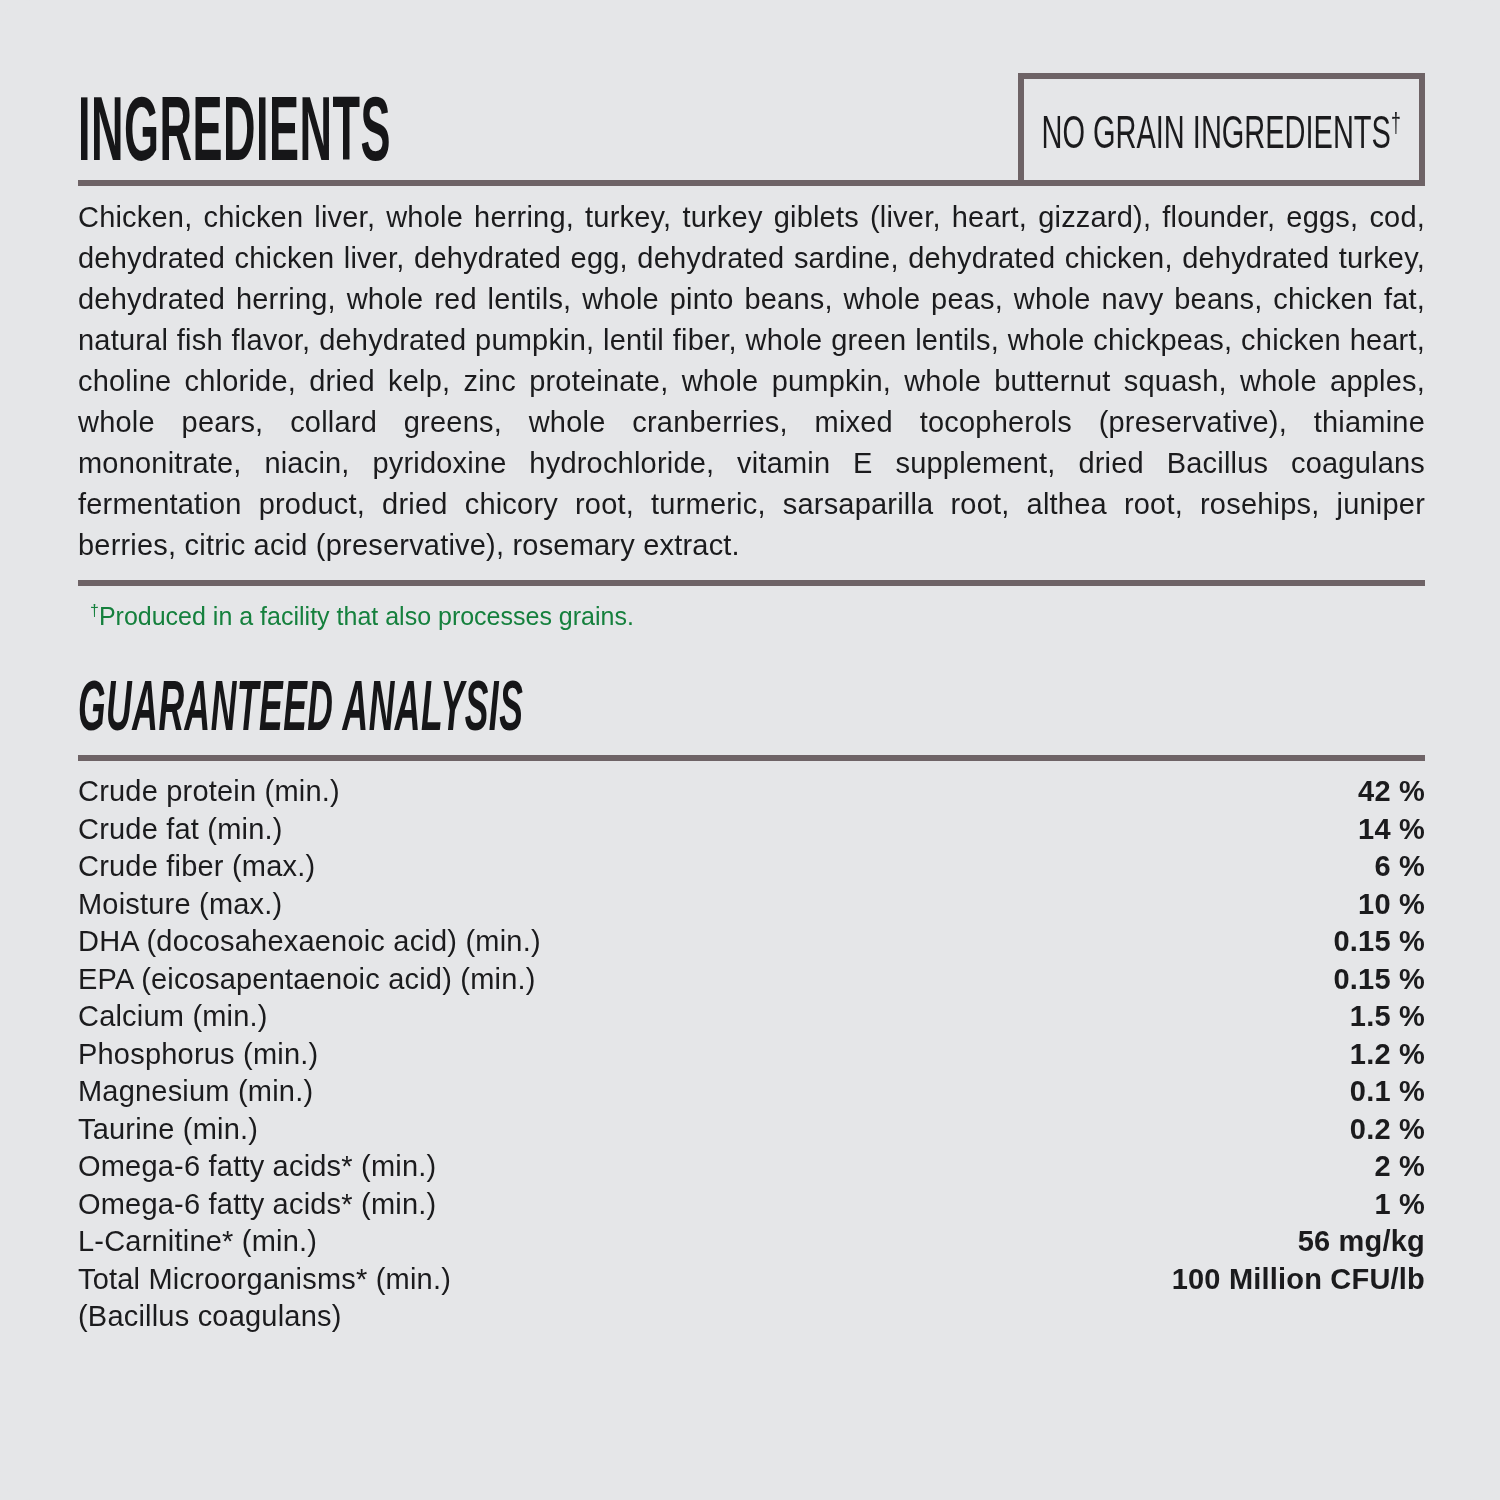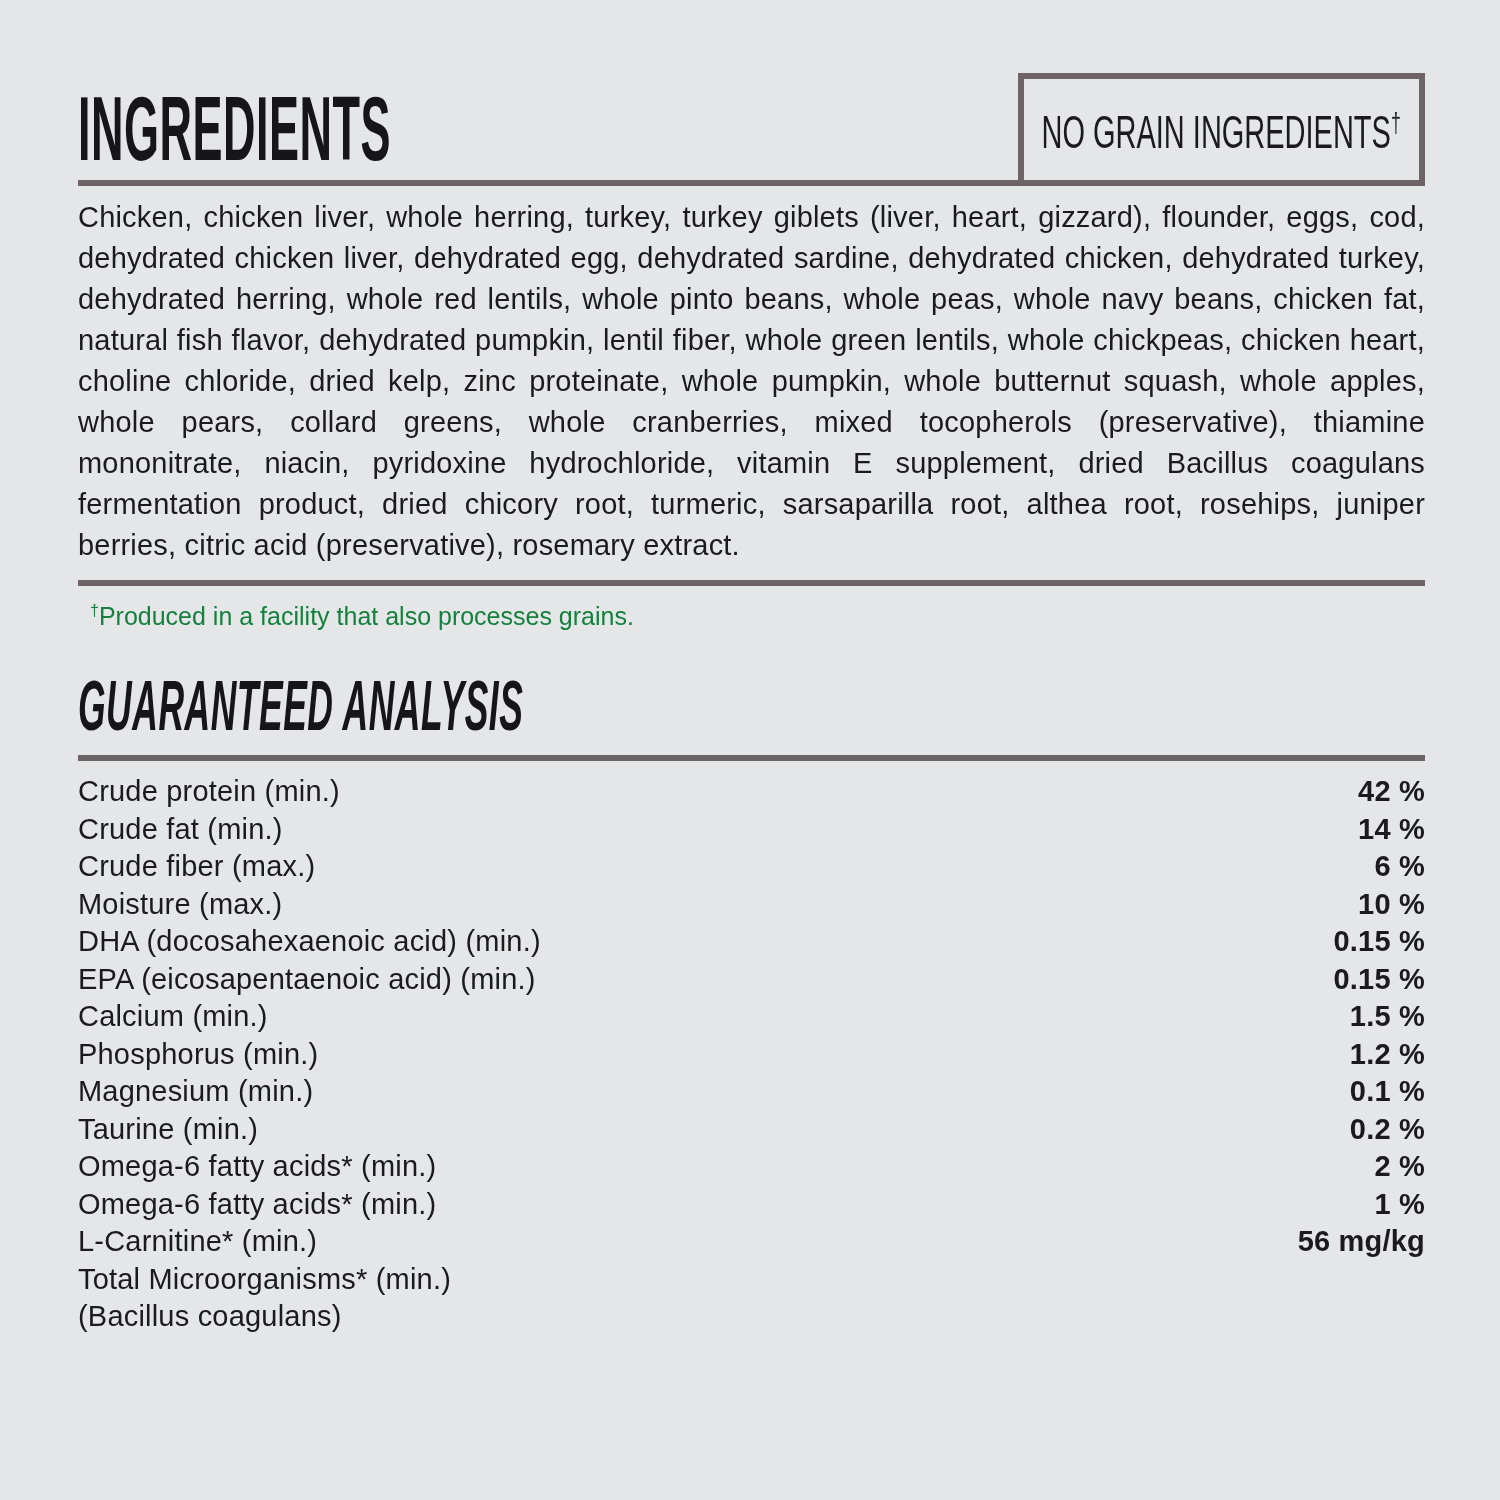--- a/index.html
+++ b/index.html
@@ -196,20 +196,21 @@
       <div class="ga-row">
         <span class="ga-label">Omega-6 fatty acids* (min.)</span>
         <span class="ga-value">1 %</span>
       </div>
       <div class="ga-row">
         <span class="ga-label">L-Carnitine* (min.)</span>
         <span class="ga-value">56 mg/kg</span>
       </div>
       <div class="ga-row">
         <span class="ga-label">Total Microorganisms* (min.)</span>
+        <span class="ga-value">100 Million CFU/lb</span>
       </div>
       <div class="ga-row">
         <span class="ga-label">(Bacillus coagulans)</span>
         <span class="ga-value"></span>
       </div>
     </div>
   </div>
 
 </div>
 

